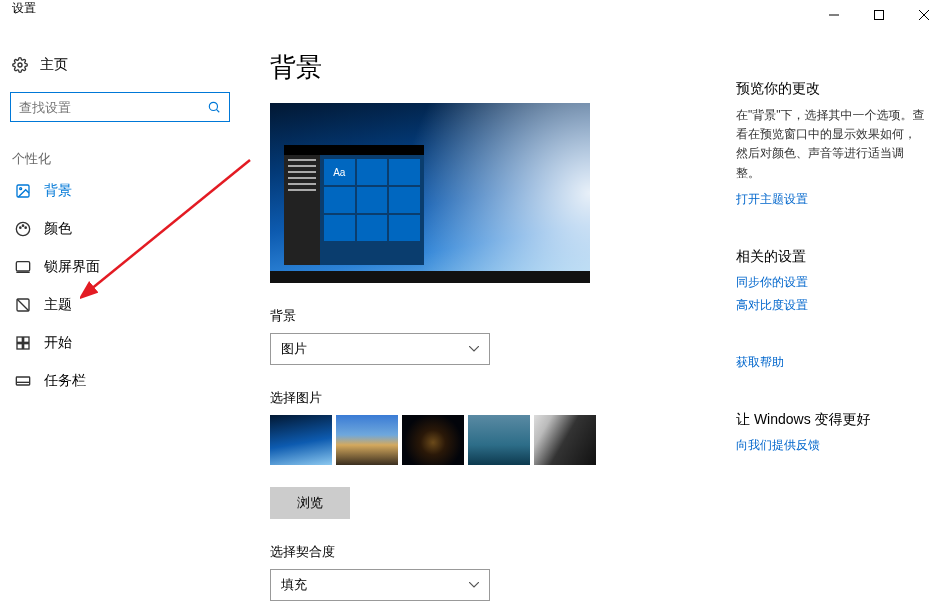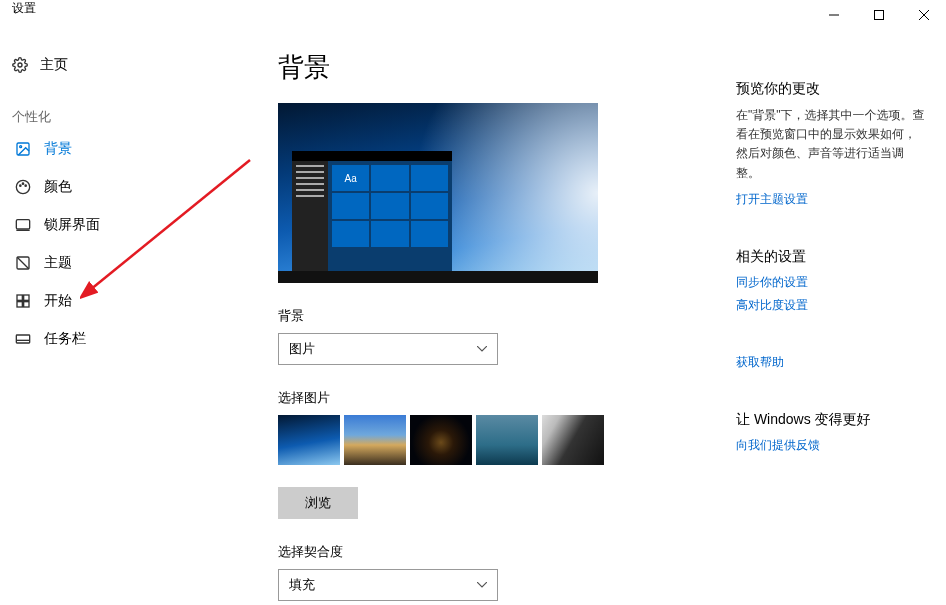--- a/index.html
+++ b/index.html
@@ -1,36 +1,36 @@
 <!DOCTYPE html>
 <html><head>
 <meta charset="utf-8">
 <style>
 * { box-sizing: border-box; margin: 0; padding: 0; }
 body { font-family: "Microsoft YaHei", "Segoe UI", sans-serif; font-size: 13px; color: #000; background: #fff; width: 946px; height: 605px; overflow: hidden; position: relative; }
 .titlebar { height: 30px; display: flex; padding-left: 12px; font-size: 12px; }
 .titlebar .spacer { flex: 1; }
 .titlebar .win-btn { width: 45px; height: 30px; display: flex; align-items: center; justify-content: center; font-size: 14px; font-family: sans-serif; }
-.content { display: flex; height: calc(100% - 30px); gap: 8px; }
+.content { display: flex; height: calc(100% - 30px); }
 .sidebar { width: 250px; padding: 20px 10px 0 10px; }
 .home-row { display: flex; align-items: center; padding: 6px 0; font-size: 14px; }
 .home-row .icon { width: 20px; margin-right: 10px; display: flex; justify-content: center; }
 .search-box { margin-top: 12px; border: 1px solid #0078d7; height: 30px; display: flex; align-items: center; padding: 0 8px; width: 220px; }
 .search-box input { border: none; outline: none; flex: 1; font-size: 13px; background: transparent; }
 .search-box .search-icon { color: #0078d7; }
 .section-label { color: #666; font-size: 13px; margin: 28px 0 4px 2px; }
 .nav-item { display: flex; align-items: center; height: 38px; padding-left: 2px; font-size: 14px; }
 .nav-item .icon { width: 22px; margin-right: 10px; display: flex; justify-content: center; color: #333; }
 .nav-item.active { color: #0078d7; }
 .nav-item.active .icon { color: #0078d7; }
 .main { flex: 1; padding: 20px 20px 0 20px; }
 .main h1 { font-size: 26px; font-weight: 400; margin-bottom: 18px; }
 .preview { width: 320px; height: 180px; background: linear-gradient(170deg, #021833 0%, #033a78 30%, #0d5bb0 55%, #2c82d6 75%, #8cc8ef 100%); position: relative; overflow: hidden; }
 .preview .taskbar { position: absolute; bottom: 0; left: 0; right: 0; height: 12px; background: #111; }
-.preview .window { position: absolute; bottom: 12px; left: 14px; width: 160px; height: 120px; background: #1a1a1a; }
+.preview .window { position: absolute; bottom: 18px; left: 14px; width: 140px; height: 120px; background: #1a1a1a; }
 .preview .window .topbar { height: 10px; background: #000; }
 .preview .window .body { display: flex; height: calc(100% - 10px); }
 .preview .window .side { width: 36px; background: #222; display: flex; flex-direction: column; gap: 4px; padding: 4px; }
 .preview .window .side div { height: 2px; background: #aaa; }
 .preview .window .tiles { flex: 1; display: grid; grid-template-columns: repeat(3, 1fr); grid-auto-rows: 26px; gap: 2px; padding: 4px; background: #0a3d6e; }
 .preview .window .tiles div { background: #0067c0; }
 .preview .window .tiles .aa { display: flex; align-items: center; justify-content: center; color: #fff; font-size: 10px; }
 .preview .light { position: absolute; right: 0; top: 50%; width: 300px; height: 300px; background: radial-gradient(circle at right, rgba(255,255,255,0.9) 0%, rgba(255,255,255,0) 55%); transform: translateY(-50%); pointer-events: none; }
 .sub-label { font-size: 13px; margin: 24px 0 8px 0; }
 .select-box { width: 220px; height: 32px; border: 1px solid #999; display: flex; align-items: center; padding: 0 10px; font-size: 13px; justify-content: space-between; }
@@ -80,20 +80,29 @@
     <div class="home-row">
       <span class="icon">
         <svg width="16" height="16" viewBox="0 0 24 24" fill="none" stroke="#333" stroke-width="2">
             <circle cx="12" cy="12" r="3"></circle>
             <path d="M19.4 15a1.65 1.65 0 0 0 .33 1.82l.06.06a2 2 0 1 1-2.83 2.83l-.06-.06a1.65 1.65 0 0 0-1.82-.33 1.65 1.65 0 0 0-1 1.51V21a2 2 0 1 1-4 0v-.09a1.65 1.65 0 0 0-1-1.51 1.65 1.65 0 0 0-1.82.33l-.06.06a2 2 0 1 1-2.83-2.83l.06-.06a1.65 1.65 0 0 0 .33-1.82 1.65 1.65 0 0 0-1.51-1H3a2 2 0 1 1 0-4h.09a1.65 1.65 0 0 0 1.51-1 1.65 1.65 0 0 0-.33-1.82l-.06-.06a2 2 0 1 1 2.83-2.83l.06.06a1.65 1.65 0 0 0 1.82.33h0a1.65 1.65 0 0 0 1-1.51V3a2 2 0 1 1 4 0v.09a1.65 1.65 0 0 0 1 1.51h0a1.65 1.65 0 0 0 1.82-.33l.06-.06a2 2 0 1 1 2.83 2.83l-.06.06a1.65 1.65 0 0 0-.33 1.82v0a1.65 1.65 0 0 0 1.51 1H21a2 2 0 1 1 0 4h-.09a1.65 1.65 0 0 0-1.51 1z"></path>
           </svg>
       </span>
       <span>主页</span>
     </div>
 
+    <div class="search-box">
+      <input type="text" placeholder="查找设置" style="">
+      <span class="search-icon">
+        <svg width="14" height="14" viewBox="0 0 24 24" fill="none" stroke="#0078d7" stroke-width="2">
+            <circle cx="11" cy="11" r="7"></circle>
+            <line x1="21" y1="21" x2="16" y2="16"></line>
+          </svg>
+      </span>
+    </div>
 
     <div class="section-label">个性化</div>
 
     <div class="nav-item active">
       <span class="icon">
         <svg width="16" height="16" viewBox="0 0 24 24" fill="none" stroke="#0078d7" stroke-width="2">
             <rect x="3" y="3" width="18" height="18" rx="2"></rect>
             <circle cx="8.5" cy="8.5" r="1.5"></circle>
             <path d="M21 15l-5-5L5 21"></path>
           </svg>

